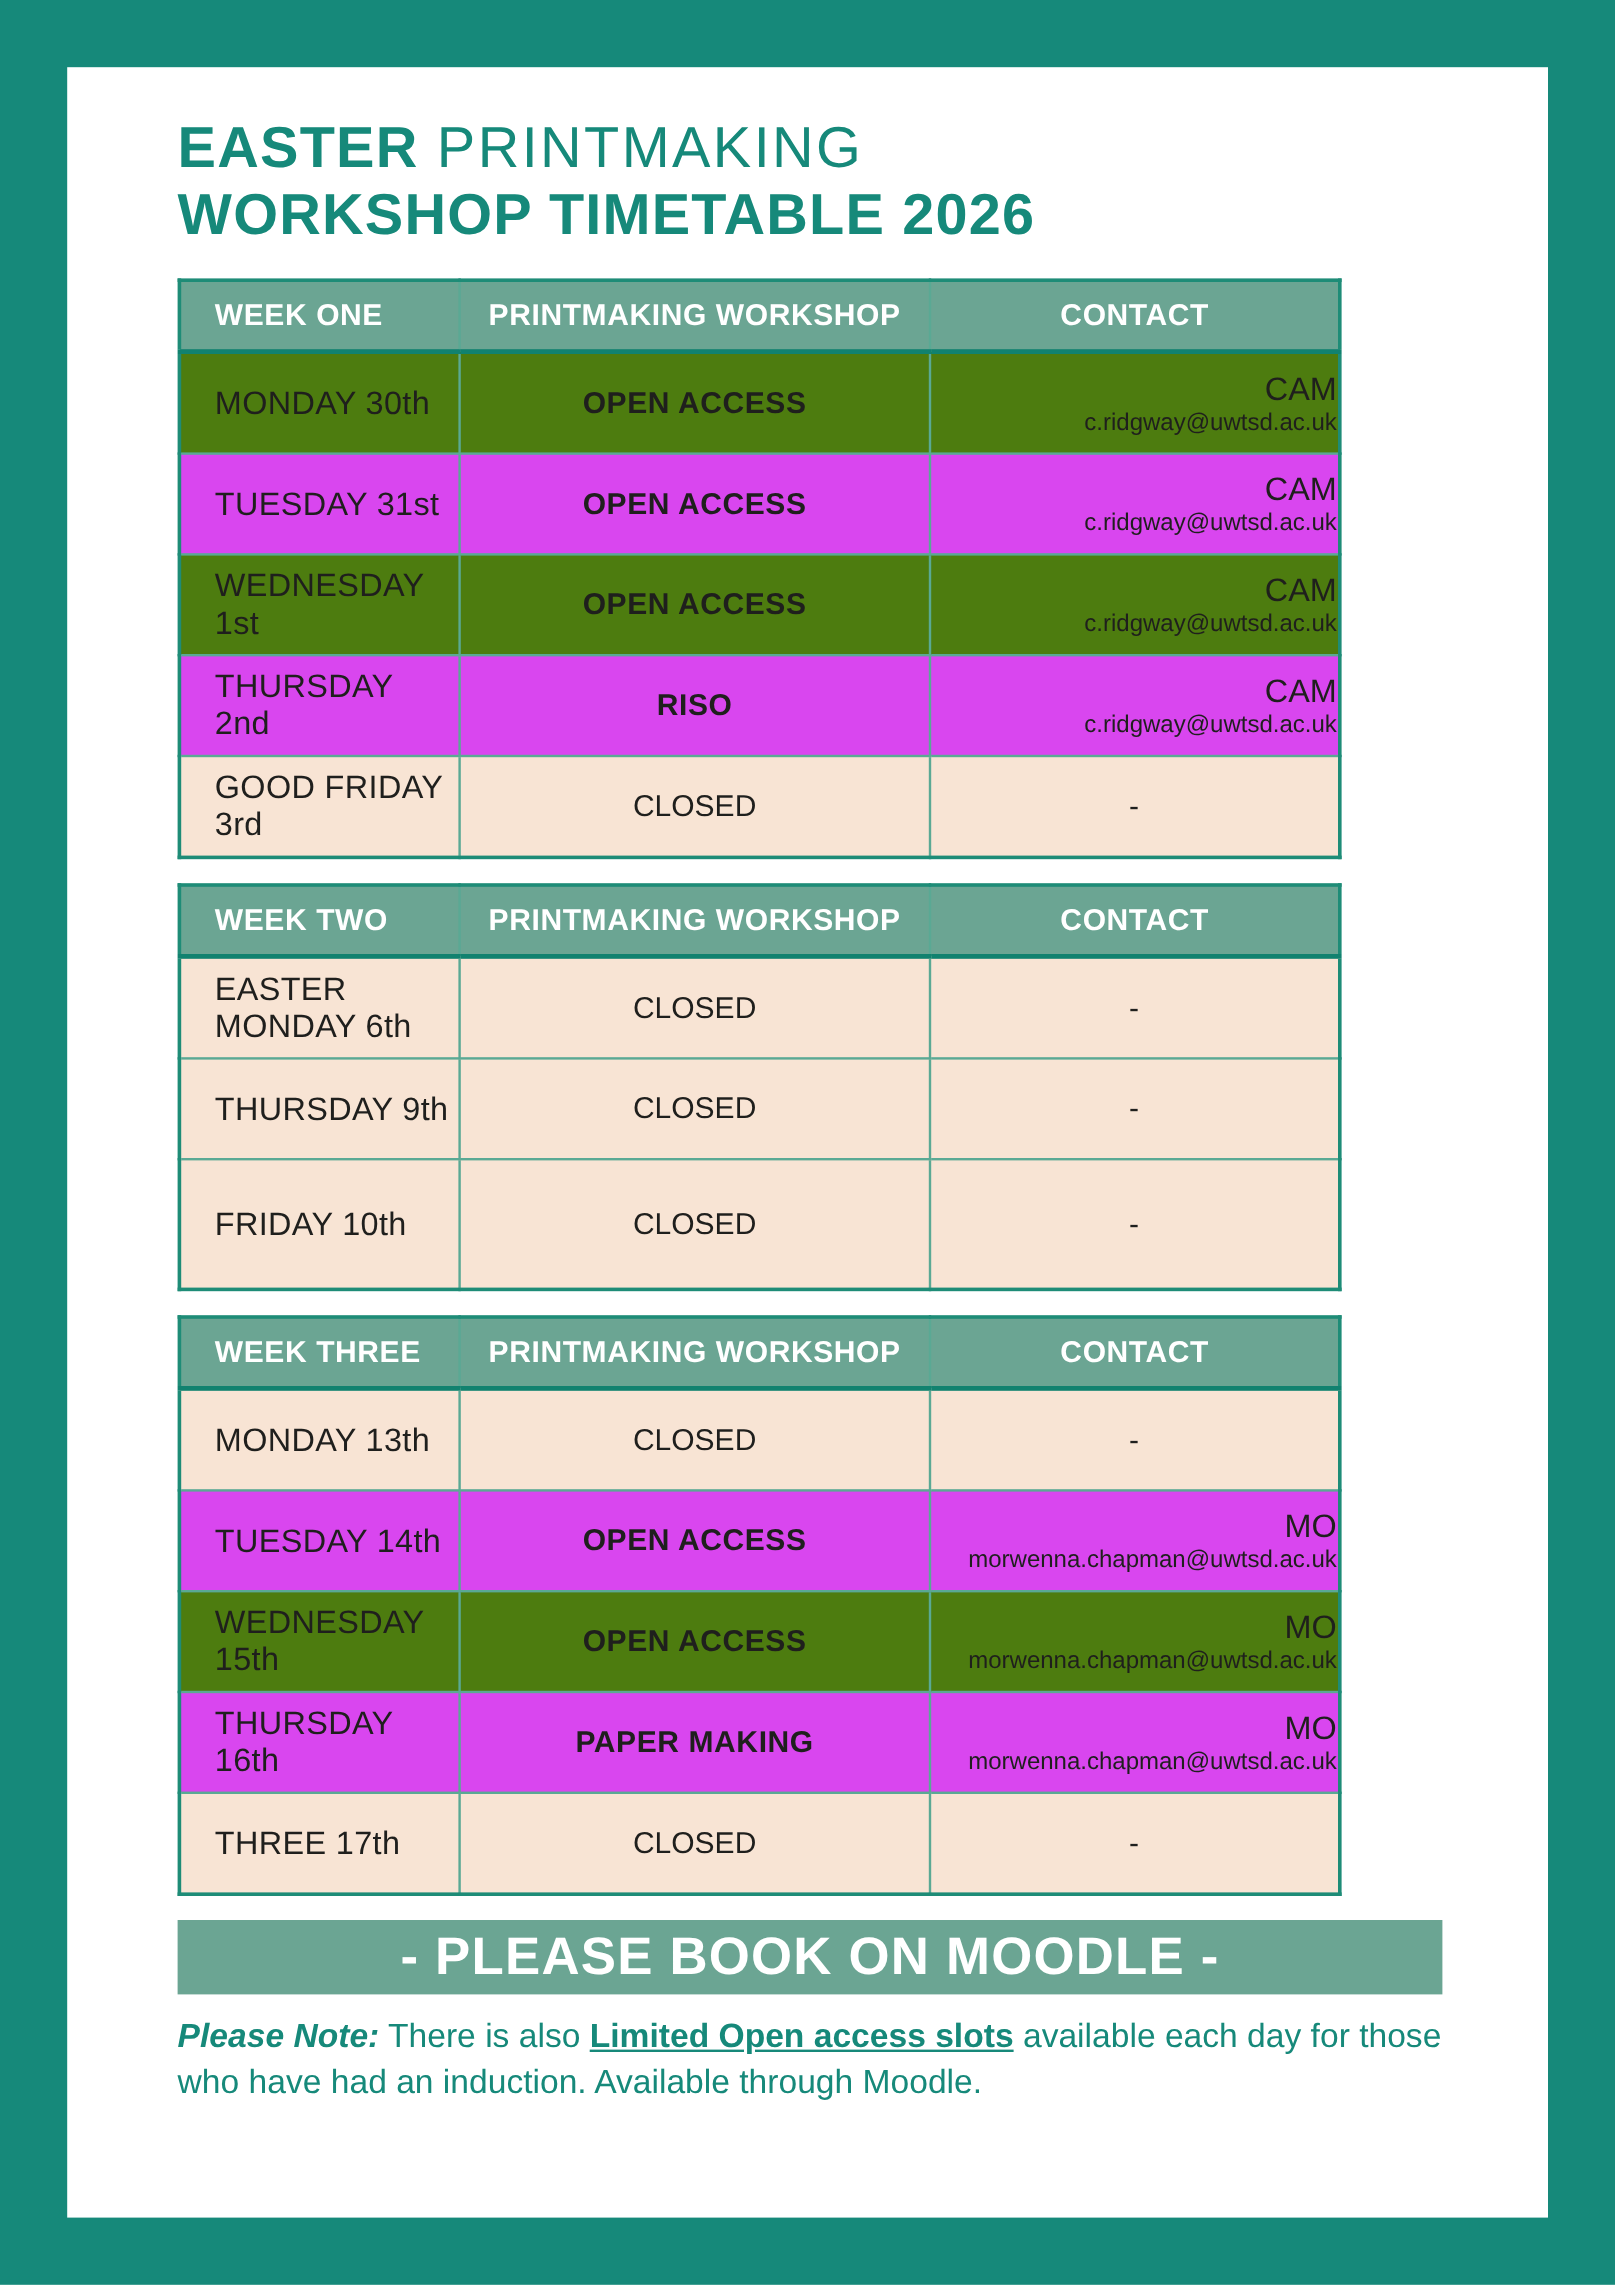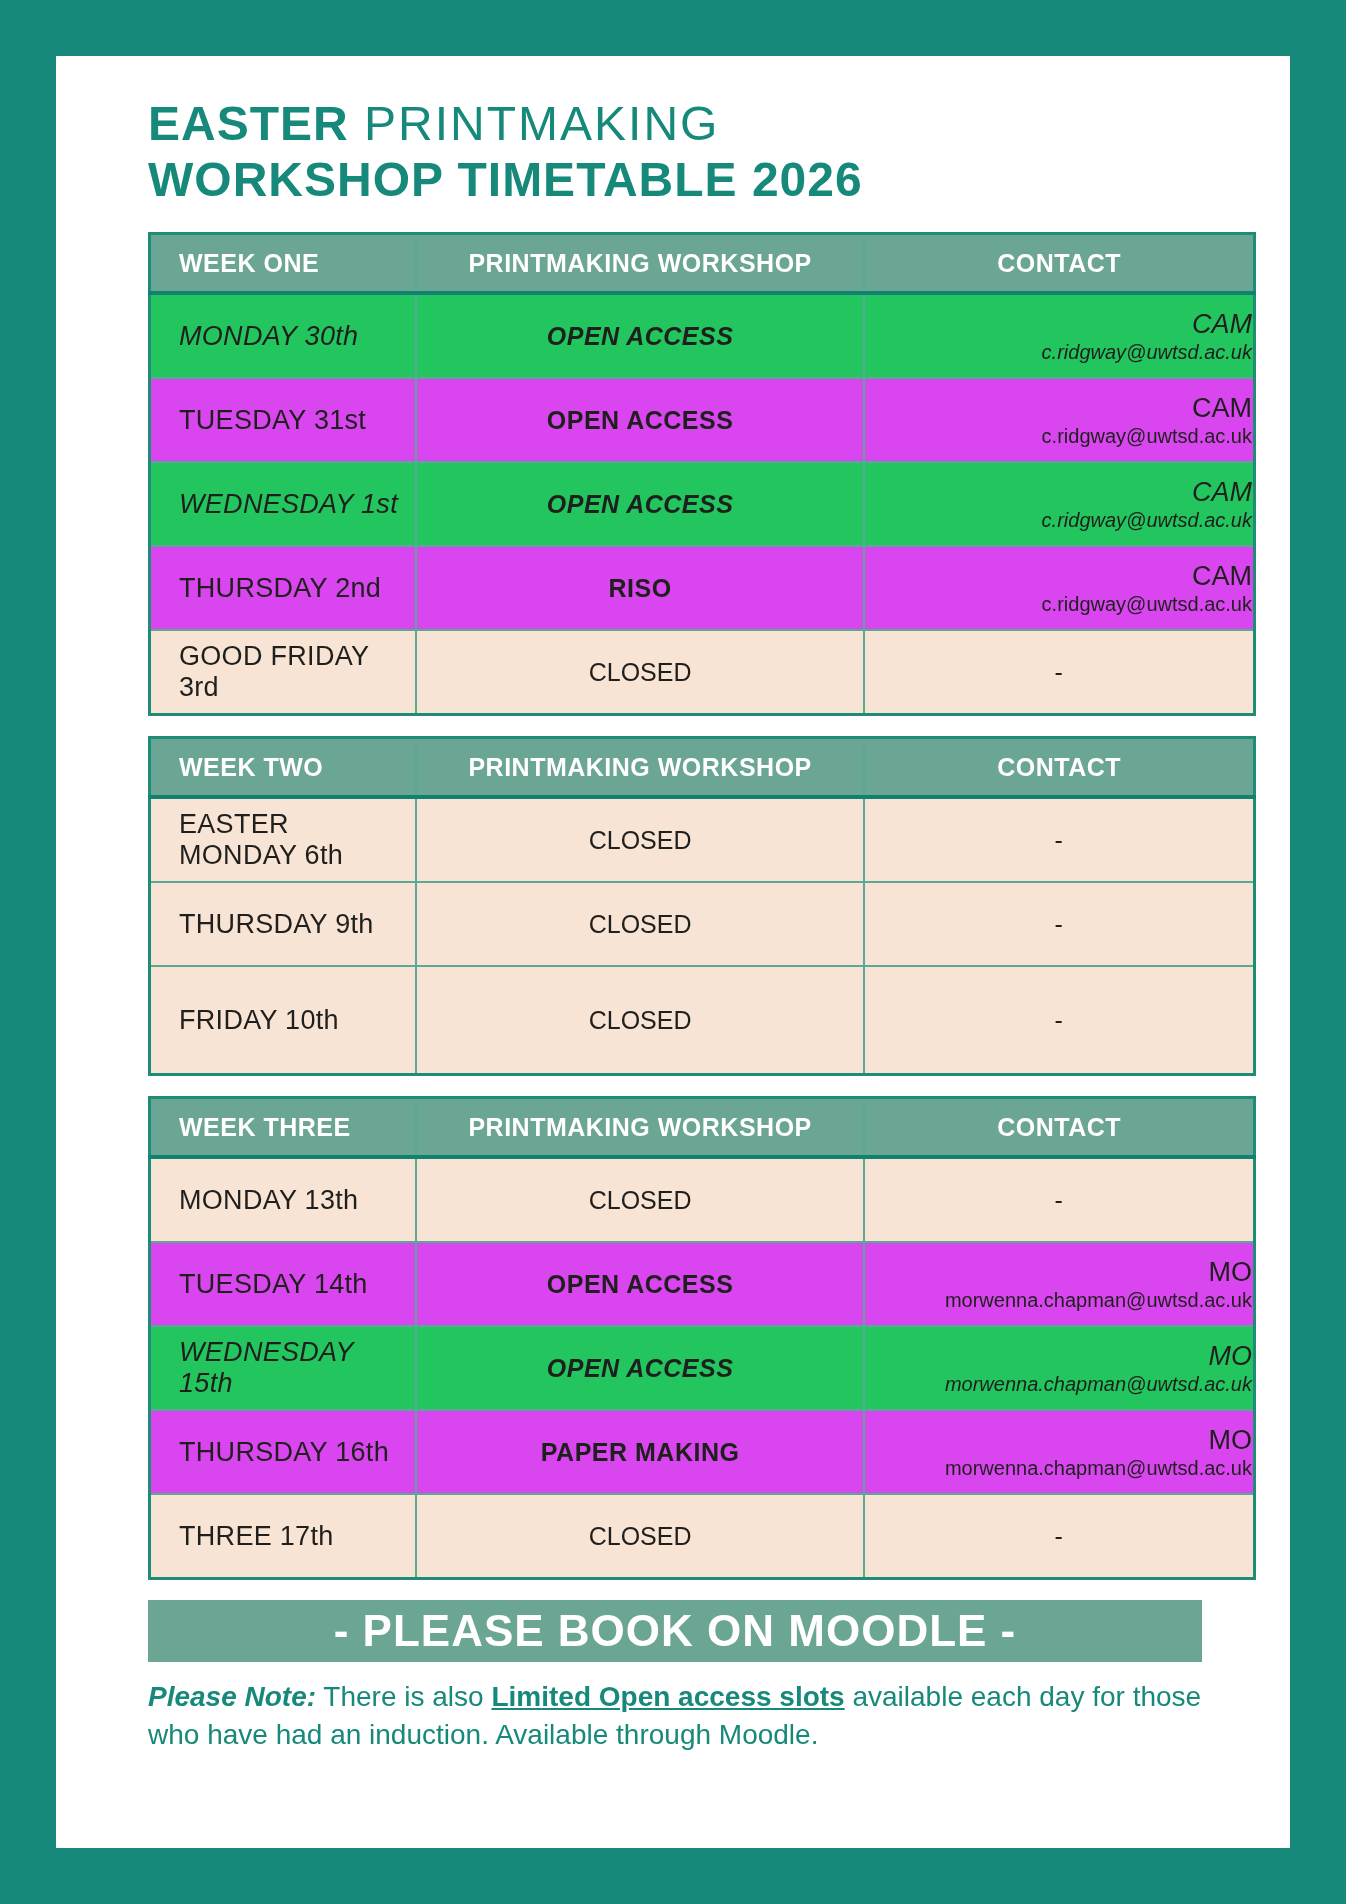--- a/index.html
+++ b/index.html
@@ -16,21 +16,21 @@
     box-sizing:border-box;
     padding:40px 88px 0 92px;
   }
   
   .title { color:#16897a; margin:0 0 24px 0; }
   .title .line1 { font-size:48px; line-height:56px; letter-spacing:2px; font-weight:400; }
   .title .line1 .b { font-weight:700; letter-spacing:1px; }
   .title .line2 { font-size:48px; line-height:56px; font-weight:700; letter-spacing:1px; }
   
   table.week {
-    width:1108px;
+    width:970px;
     border-collapse:collapse;
     border:3px solid #1e8c77;
     margin:0 0 20px 0;
     table-layout:fixed;
   }
   table.week th, table.week td { border:2px solid #5aa994; }
   table.week col.c1 { width:24.1%; }
   table.week col.c2 { width:40.6%; }
   table.week col.c3 { width:35.3%; }
   table.week thead th {
@@ -44,21 +44,21 @@
   }
   table.week thead th.c1 { text-align:left; padding-left:28px; }
   table.week td { height:80px; vertical-align:middle; color:#1f1f1d; }
   td.day { font-size:27px; padding-left:28px; letter-spacing:0.3px; }
   td.workshop { text-align:center; font-size:25px; }
   td.workshop.bold { font-weight:700; letter-spacing:0.5px; }
   td.contact { padding-left:24px;text-align:right; }
   td.contact .cname { font-size:27px; line-height:32px; }
   td.contact .cemail { font-size:20px; line-height:24px; }
   td.contact.dash { text-align:center; padding-left:0; font-size:25px; }
-  tr.bg-white td { background:#22c55e;font-style:italic; }
+  tr.bg-white td { background:#4d7c0f; }
   tr.bg-green td { background:#d946ef; }
   tr.bg-peach td { background:#f8e4d4; }
   tr.row-tall td { height:104px; }
   
   .banner {
     width:1054px; height:62px;
     margin-top:16px;
     background:#6ba593;
     color:#ffffff;
     font-size:44px; font-weight:700; letter-spacing:1px;

